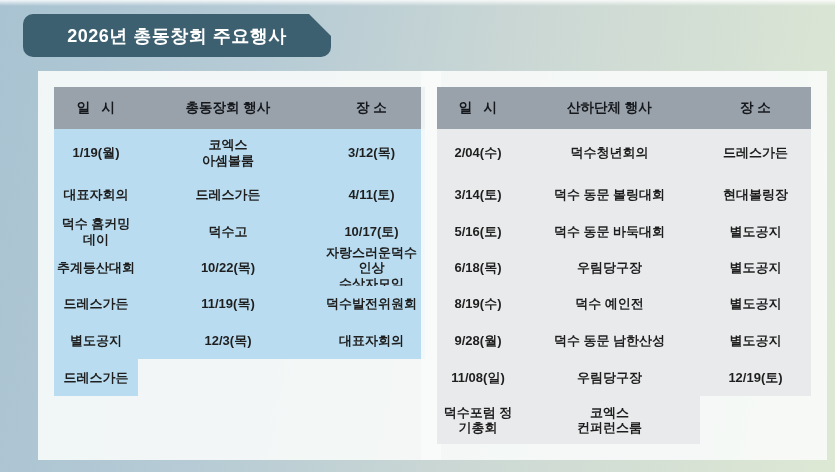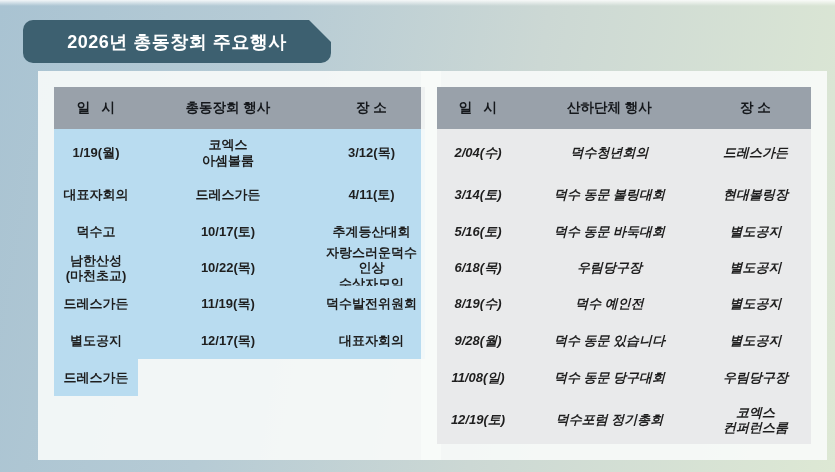--- a/index.html
+++ b/index.html
@@ -9,21 +9,21 @@
   }
   .slide-bg{
     position:absolute;inset:0;
     background:linear-gradient(100deg,#a9c3d2 0%,#b6cbd5 30%,#ccd8d4 60%,#dde8d4 100%);
   }
   .top-highlight{
     position:absolute;top:0;left:0;width:100%;height:6px;
     background:linear-gradient(to bottom,rgba(255,255,255,.85),rgba(255,255,255,0));
   }
   .title-badge{
-    position:absolute;left:23px;top:20px;width:308px;height:43px;
+    position:absolute;left:23px;top:14px;width:308px;height:43px;
     background:var(--title-bg,#3d6070);
     border-radius:10px;
     clip-path:polygon(0 0,calc(100% - 22px) 0,100% 22px,100% 100%,0 100%);
     display:flex;align-items:center;justify-content:center;
     color:#ffffff;font-size:18px;font-weight:700;letter-spacing:.5px;
   }
   .table{
     position:absolute;top:71px;
     display:grid;gap:0;padding:16px;
     background:rgba(248,251,250,.9);
@@ -31,21 +31,21 @@
   }
   .table.left{left:38px;grid-template-columns:84px 180px 107px;}
   .table.right{left:421px;grid-template-columns:82px 181px 111px;}
   .cell{
     display:flex;align-items:center;justify-content:center;
     text-align:center;font-size:13px;font-weight:700;color:#1e1e1e;
     white-space:pre-line;line-height:1.18;padding:0 2px;box-sizing:border-box;
   }
   .cell.th{background:var(--header-bg,#99a1aa);white-space:pre;font-size:13.5px;color:#15181c;}
   .left .cell.data{background:var(--left-cell-bg,#b9dcf0);}
-  .right .cell.data{background:var(--right-cell-bg,#e9eaeb);font-style:italic;}
+  .right .cell.data{background:var(--right-cell-bg,#e9eaeb);}
   .cell.note{grid-column:1/-1;background:var(--note-bg,#f4cdb3);font-size:13px;}
 </style>
 </head>
 <body>
 
 <div class="slide-bg"></div>
 <div class="top-highlight"></div>
 
 <div class="title-badge">
   <span>2026년 총동창회 주요행사</span>
@@ -58,37 +58,36 @@
 
   <div class="cell data">1/19(월)</div>
   <div class="cell data">코엑스
 아셈볼룸</div>
 
   <div class="cell data">3/12(목)</div>
   <div class="cell data">대표자회의</div>
   <div class="cell data">드레스가든</div>
 
   <div class="cell data">4/11(토)</div>
+  <div class="cell data">덕수 홈커밍데이</div>
   <div class="cell data">덕수고</div>
 
   <div class="cell data">10/17(토)</div>
   <div class="cell data">추계등산대회</div>
-  <div class="cell data">남한산성
-(마천초교)</div>
 
   <div class="cell data">10/22(목)</div>
   <div class="cell data">자랑스러운덕수인상
 수상자모임</div>
   <div class="cell data">드레스가든</div>
 
   <div class="cell data">11/19(목)</div>
   <div class="cell data">덕수발전위원회</div>
   <div class="cell data">별도공지</div>
 
-  <div class="cell data">12/17(목)</div>
+  <div class="cell data">12/3(목)</div>
   <div class="cell data">대표자회의</div>
   <div class="cell data">드레스가든</div>
 
 </div>
 
 <div class="table right">
   <div class="cell th">일   시</div>
   <div class="cell th">산하단체 행사</div>
   <div class="cell th">장 소</div>
 
@@ -106,24 +105,23 @@
 
   <div class="cell data">6/18(목)</div>
   <div class="cell data">우림당구장</div>
   <div class="cell data">별도공지</div>
 
   <div class="cell data">8/19(수)</div>
   <div class="cell data">덕수 예인전</div>
   <div class="cell data">별도공지</div>
 
   <div class="cell data">9/28(월)</div>
-  <div class="cell data">덕수 동문 있습니다</div>
+  <div class="cell data">덕수 동문 남한산성</div>
   <div class="cell data">별도공지</div>
 
   <div class="cell data">11/08(일)</div>
-  <div class="cell data">덕수 동문 당구대회</div>
   <div class="cell data">우림당구장</div>
 
   <div class="cell data">12/19(토)</div>
   <div class="cell data">덕수포럼 정기총회</div>
   <div class="cell data">코엑스
 컨퍼런스룸</div>
 </div>
 
 </body></html>

